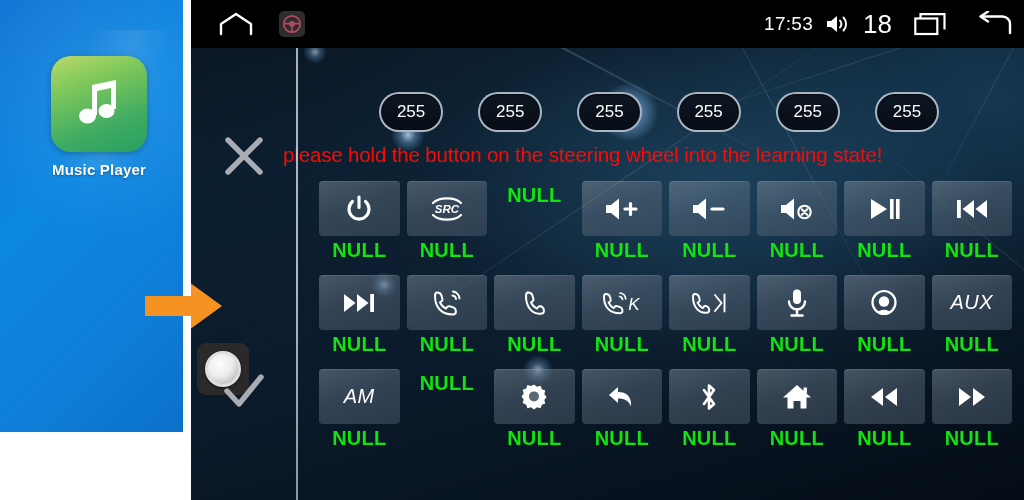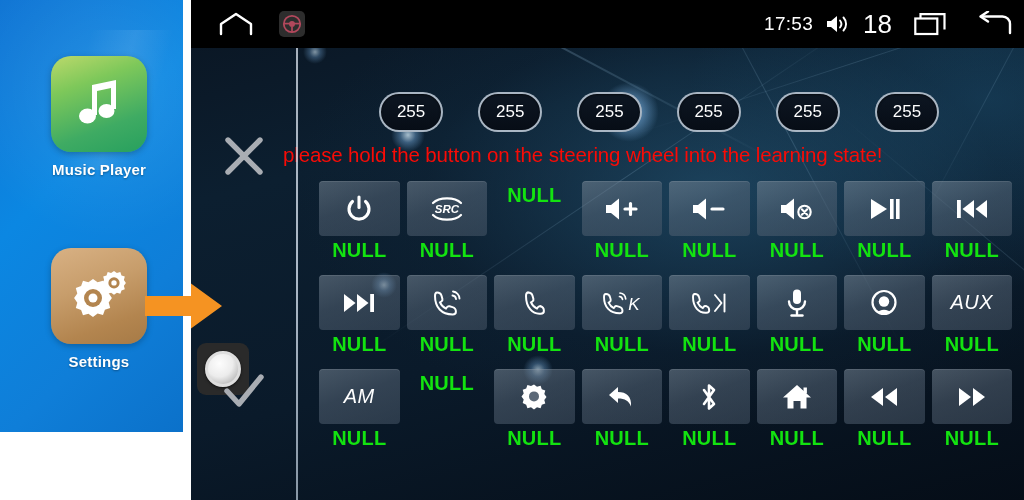--- a/index.html
+++ b/index.html
@@ -229,35 +229,20 @@
       <div class="app-icon music">
         <svg width="54" height="54" viewBox="0 0 54 54">
           <path d="M20 8 L44 3 L44 32 L39 32 L39 11 L25 14 L25 38 L20 38 Z" fill="#ffffff"></path>
           <ellipse cx="15.5" cy="39" rx="8.5" ry="7.5" fill="#ffffff"></ellipse>
           <ellipse cx="34.5" cy="34" rx="8" ry="7" fill="#ffffff"></ellipse>
         </svg>
       </div>
       <div class="app-label">Music Player</div>
     </div>
 
-    <div class="app-tile" style="top:248px;">
-      <div class="app-icon settings">
-        <svg width="60" height="58" viewBox="0 0 60 58">
-          <g fill="#ffffff">
-            <path d="M24 12 l4.6 3.2 5.4-1.5 1.9 5.3 5.3 1.9-1.5 5.4 3.2 4.6-3.2 4.6 1.5 5.4-5.3 1.9-1.9 5.3-5.4-1.5L24 50l-4.6-3.2-5.4 1.5-1.9-5.3-5.3-1.9 1.5-5.4L5.1 31l3.2-4.6-1.5-5.4 5.3-1.9 1.9-5.3 5.4 1.5z"></path>
-            <circle cx="24" cy="31" r="9" fill="#b3854f"></circle>
-            <circle cx="24" cy="31" r="4.5" fill="#ffffff"></circle>
-            <path d="M45 4 l2.9 2 3.4-0.9 1.2 3.3 3.3 1.2-0.9 3.4 2 2.9-2 2.9 0.9 3.4-3.3 1.2-1.2 3.3-3.4-0.9-2.9 2-2.9-2-3.4 0.9-1.2-3.3-3.3-1.2 0.9-3.4-2-2.9 2-2.9-0.9-3.4 3.3-1.2 1.2-3.3 3.4 0.9z"></path>
-            <circle cx="45" cy="15.9" r="5.6" fill="#b3854f"></circle>
-            <circle cx="45" cy="15.9" r="2.7" fill="#ffffff"></circle>
-          </g>
-        </svg>
-      </div>
-      <div class="app-label">Settings</div>
-    </div>
 
     <div class="whitestrip"></div>
   </div>
 
   <div id="main">
 
     <div class="ray" style="left:60px; top:30px; width:560px; height:1.6px; transform:rotate(28deg); opacity:.55;"></div>
     <div class="ray" style="left:120px; top:180px; width:620px; height:1.4px; transform:rotate(-34deg); opacity:.42;"></div>
     <div class="ray" style="left:330px; top:120px; width:520px; height:1.3px; transform:rotate(62deg); opacity:.40;"></div>
     <div class="ray" style="left:430px; top:60px; width:480px; height:1.2px; transform:rotate(-18deg); opacity:.35;"></div>

